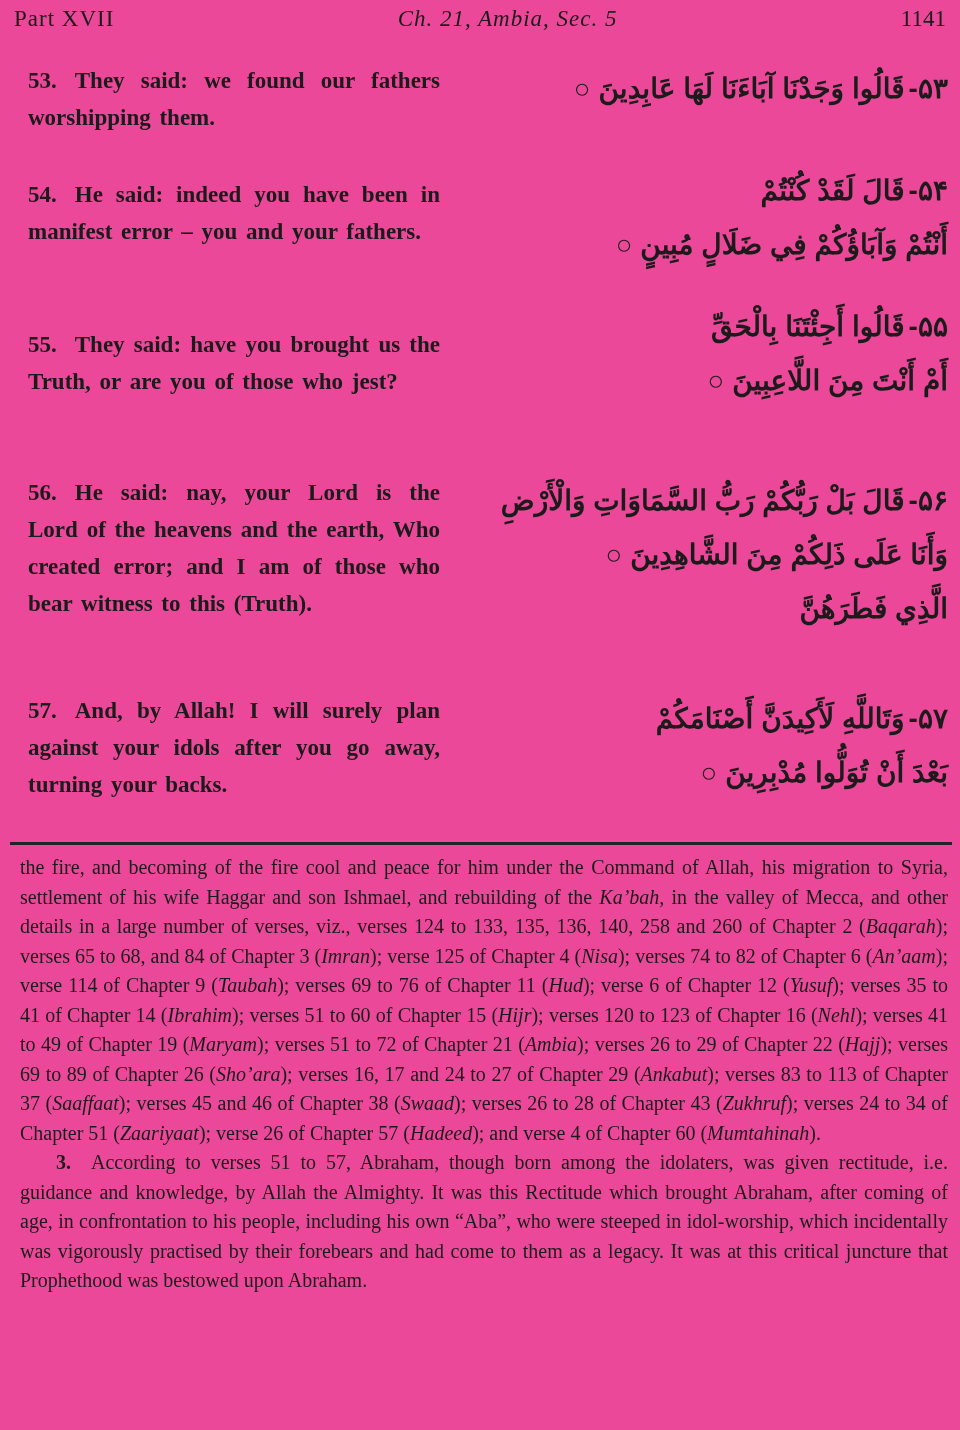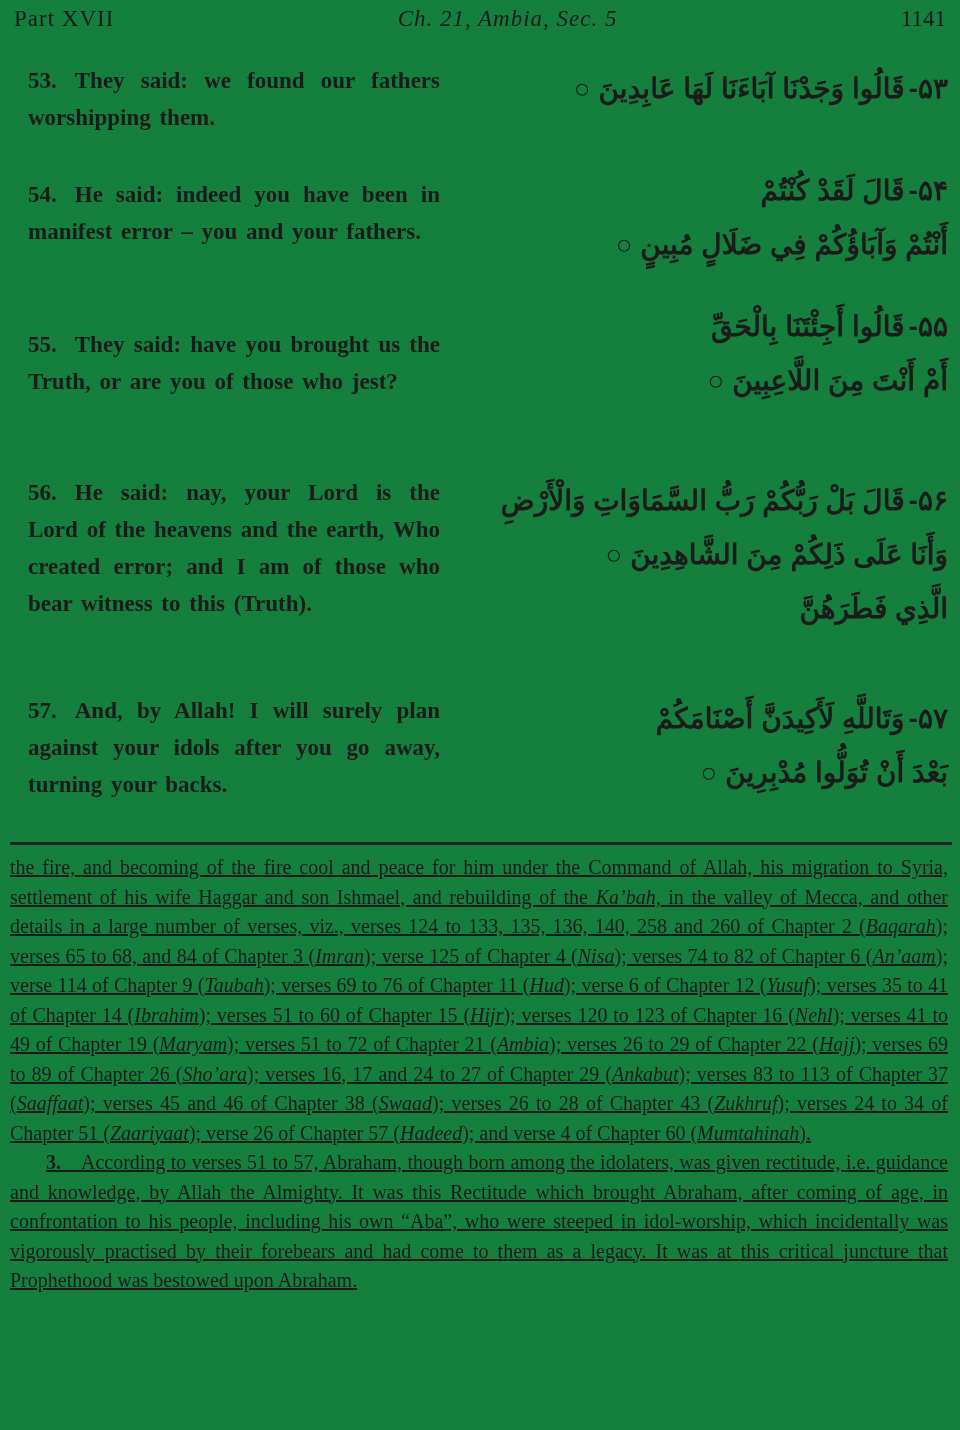--- a/index.html
+++ b/index.html
@@ -1,21 +1,21 @@
 <!DOCTYPE html>
 <html><head>
 <meta charset="utf-8">
 <style>
   html,body { margin:0; padding:0; }
   body { background:#e8e8e8; }
   .page {
     position:relative;
     width:960px; height:1430px;
     margin:0 auto;
-    background:#15803d;
+    background:#ec4899;
     color:#1b1b1b;
     font-family:"Liberation Serif", serif;
     overflow:hidden;
   }
   
   .header {
     position:absolute; top:6px; left:14px; right:14px;
     display:flex; justify-content:space-between; align-items:baseline;
     font-size:23px;
   }
@@ -53,24 +53,23 @@
   .r57 { top:692px; }
   .r54 .arb { margin-top:-12px; }
   .r55 .arb { margin-top:-26px; }
   
   .divider {
     position:absolute; top:842px; left:10px; right:8px;
     height:3px; background:#242424;
   }
   
   .footnotes {
-    position:absolute; top:853px; left:10px; right:12px;
+    position:absolute; top:853px; left:20px; right:12px;
     font-size:20px; line-height:29.5px;
     text-align:justify;
-    text-decoration:underline;
   }
   .footnotes p { margin:0; }
   .footnotes .note3 { text-indent:36px; }
   .run-italic { font-style:italic; }
   .run-bold { font-weight:bold; }
 </style>
 </head>
 <body>
 
 <div class="page">

